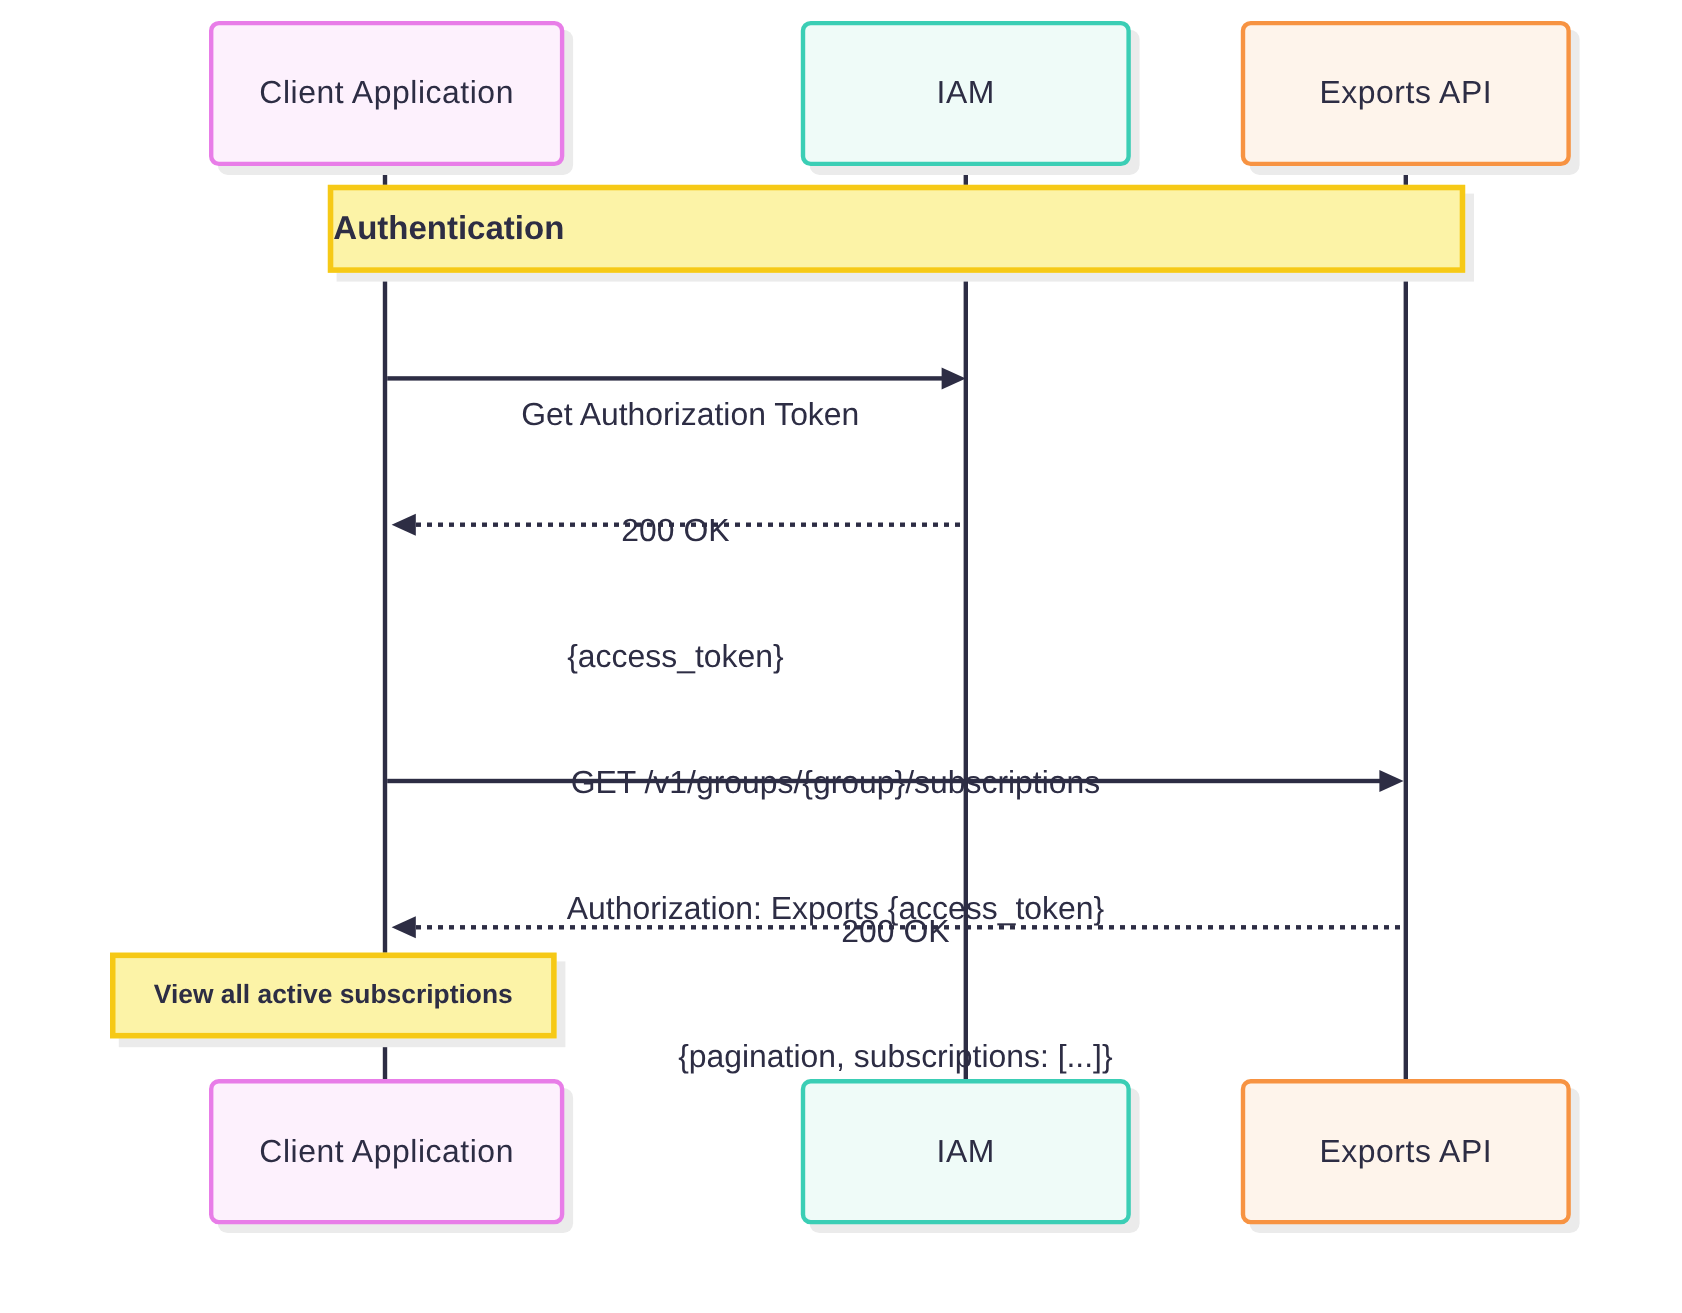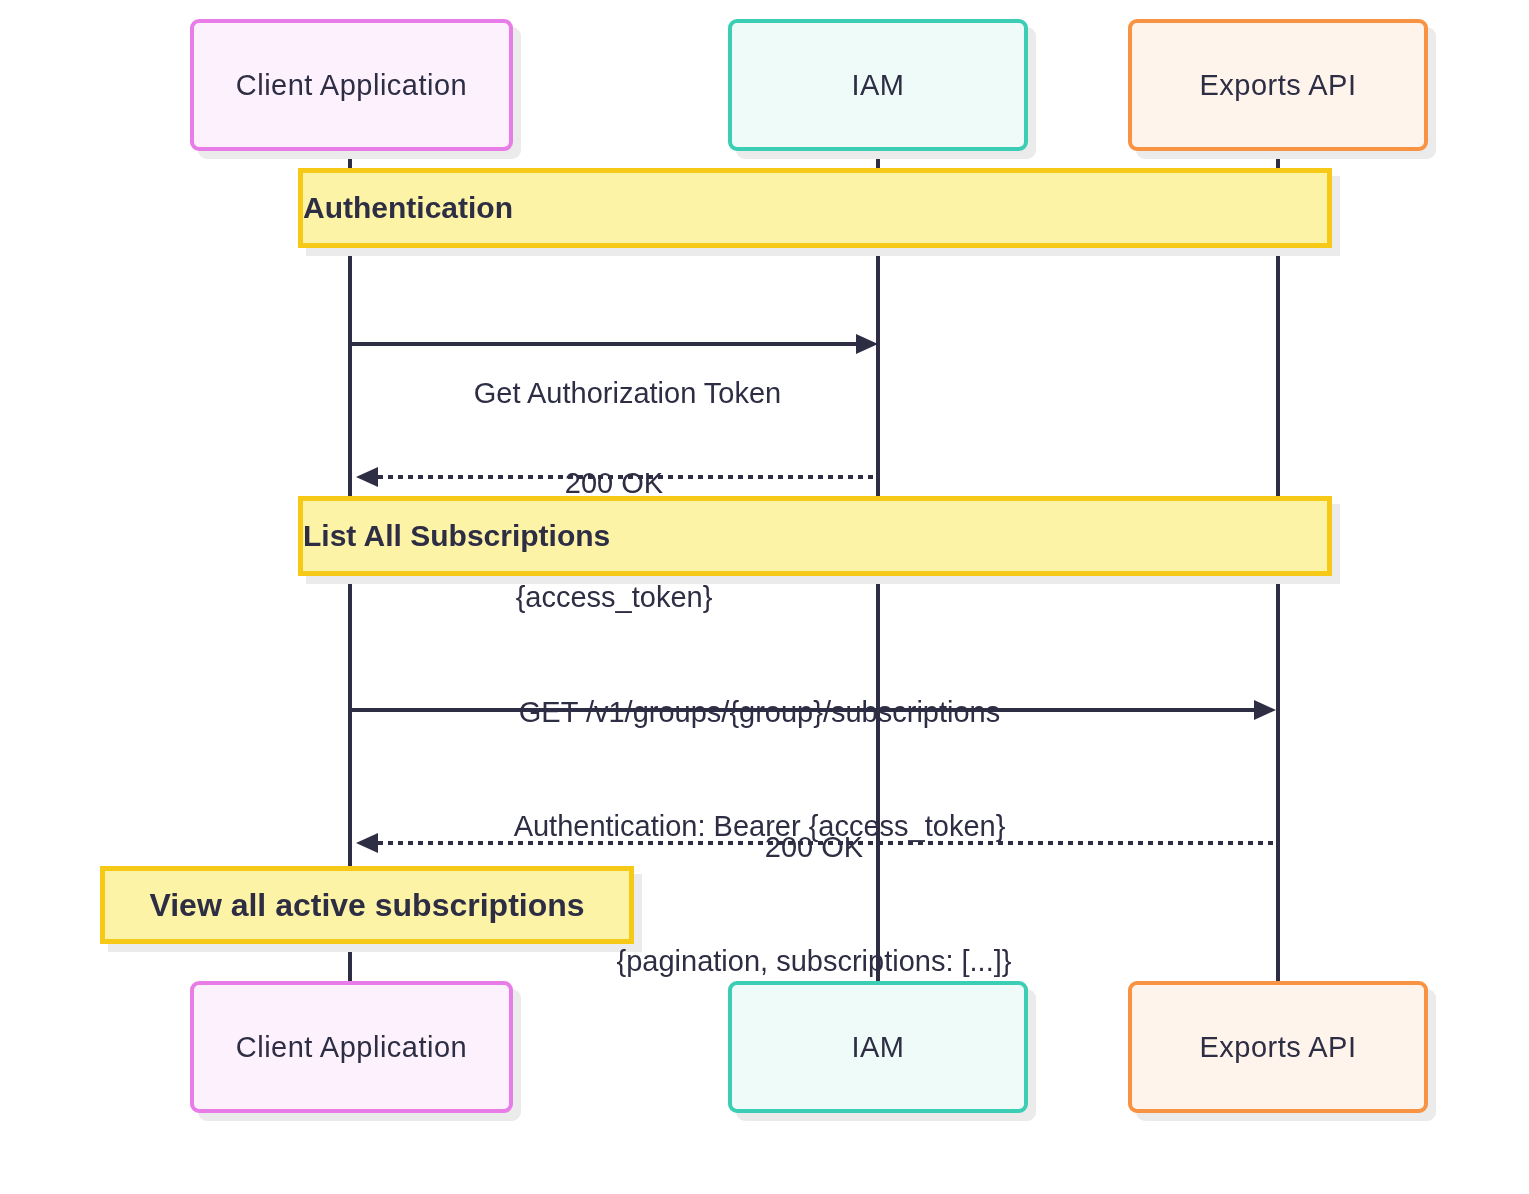--- a/index.html
+++ b/index.html
@@ -51,27 +51,27 @@
     box-sizing:border-box;
     background:var(--banner-fill);
     border:5px solid var(--banner-border);
     box-shadow:8px 8px 0 var(--shadow);
     display:flex;align-items:center;justify-content:flex-start;
     font-size:30px;font-weight:700;
     z-index:3;
   }
   .note{
     position:absolute;
-    left:100px;top:866px;width:534px;height:78px;
+    left:100px;top:866px;width:406px;height:78px;
     box-sizing:border-box;
     background:var(--banner-fill);
     border:5px solid var(--banner-border);
     box-shadow:8px 8px 0 var(--shadow);
     display:flex;align-items:center;justify-content:center;
-    font-size:32px;font-weight:700;
+    font-size:24px;font-weight:700;
     z-index:3;
   }
   .msg-label{
     position:absolute;
     text-align:center;
     font-size:29px;
     line-height:38px;
     z-index:5;
     white-space:pre;
   }
@@ -116,40 +116,37 @@
     <span data-name="actor-label">IAM</span>
   </div>
   <div class="actor-box actor-exports" style="left:1128px;top:19px;width:300px;" data-name="actor-exports-api-top">
     <span data-name="actor-label">Exports API</span>
   </div>
 
   <div class="banner" style="top:168px;" data-name="section-banner-authentication">
     <span data-name="section-label">Authentication</span>
   </div>
 
-  <div class="msg-label" style="left:352px;width:551px;top:298px;" data-name="message-label-get-authorization-token">
+  <div class="msg-label" style="left:352px;width:551px;top:282px;" data-name="message-label-get-authorization-token">
     <div data-name="message-line">Get Authorization Token</div>
   </div>
   <div class="arrow-line" style="left:352px;top:342px;width:506px;" data-name="message-arrow-line"></div>
   <div class="head-right" style="left:856px;top:334px;" data-name="arrowhead-right-icon"></div>
 
   <div class="msg-label" style="left:352px;width:524px;top:388px;" data-name="message-label-access-token-response">
     <div data-name="message-line">200 OK</div>
     <div data-name="message-line">{access_token}</div>
   </div>
   <div class="arrow-dotted" style="left:378px;top:475px;width:498px;" data-name="message-arrow-dotted"></div>
   <div class="head-left" style="left:356px;top:467px;" data-name="arrowhead-left-icon"></div>
 
-  <div class="banner" style="top:496px;" data-name="section-banner-list-all-subscriptions">
-    <span data-name="section-label">List All Subscriptions</span>
-  </div>
 
   <div class="msg-label" style="left:352px;width:815px;top:617px;" data-name="message-label-get-subscriptions-request">
     <div data-name="message-line">GET /v1/groups/{group}/subscriptions</div>
-    <div data-name="message-line">Authentication: Bearer {access_token}</div>
+    <div data-name="message-line">Authorization: Exports {access_token}</div>
   </div>
   <div class="arrow-line" style="left:352px;top:708px;width:904px;" data-name="message-arrow-line"></div>
   <div class="head-right" style="left:1254px;top:700px;" data-name="arrowhead-right-icon"></div>
 
   <div class="msg-label" style="left:352px;width:924px;top:752px;" data-name="message-label-subscriptions-response">
     <div data-name="message-line">200 OK</div>
     <div data-name="message-line">{pagination, subscriptions: [...]}</div>
   </div>
   <div class="arrow-dotted" style="left:378px;top:841px;width:898px;" data-name="message-arrow-dotted"></div>
   <div class="head-left" style="left:356px;top:833px;" data-name="arrowhead-left-icon"></div>

